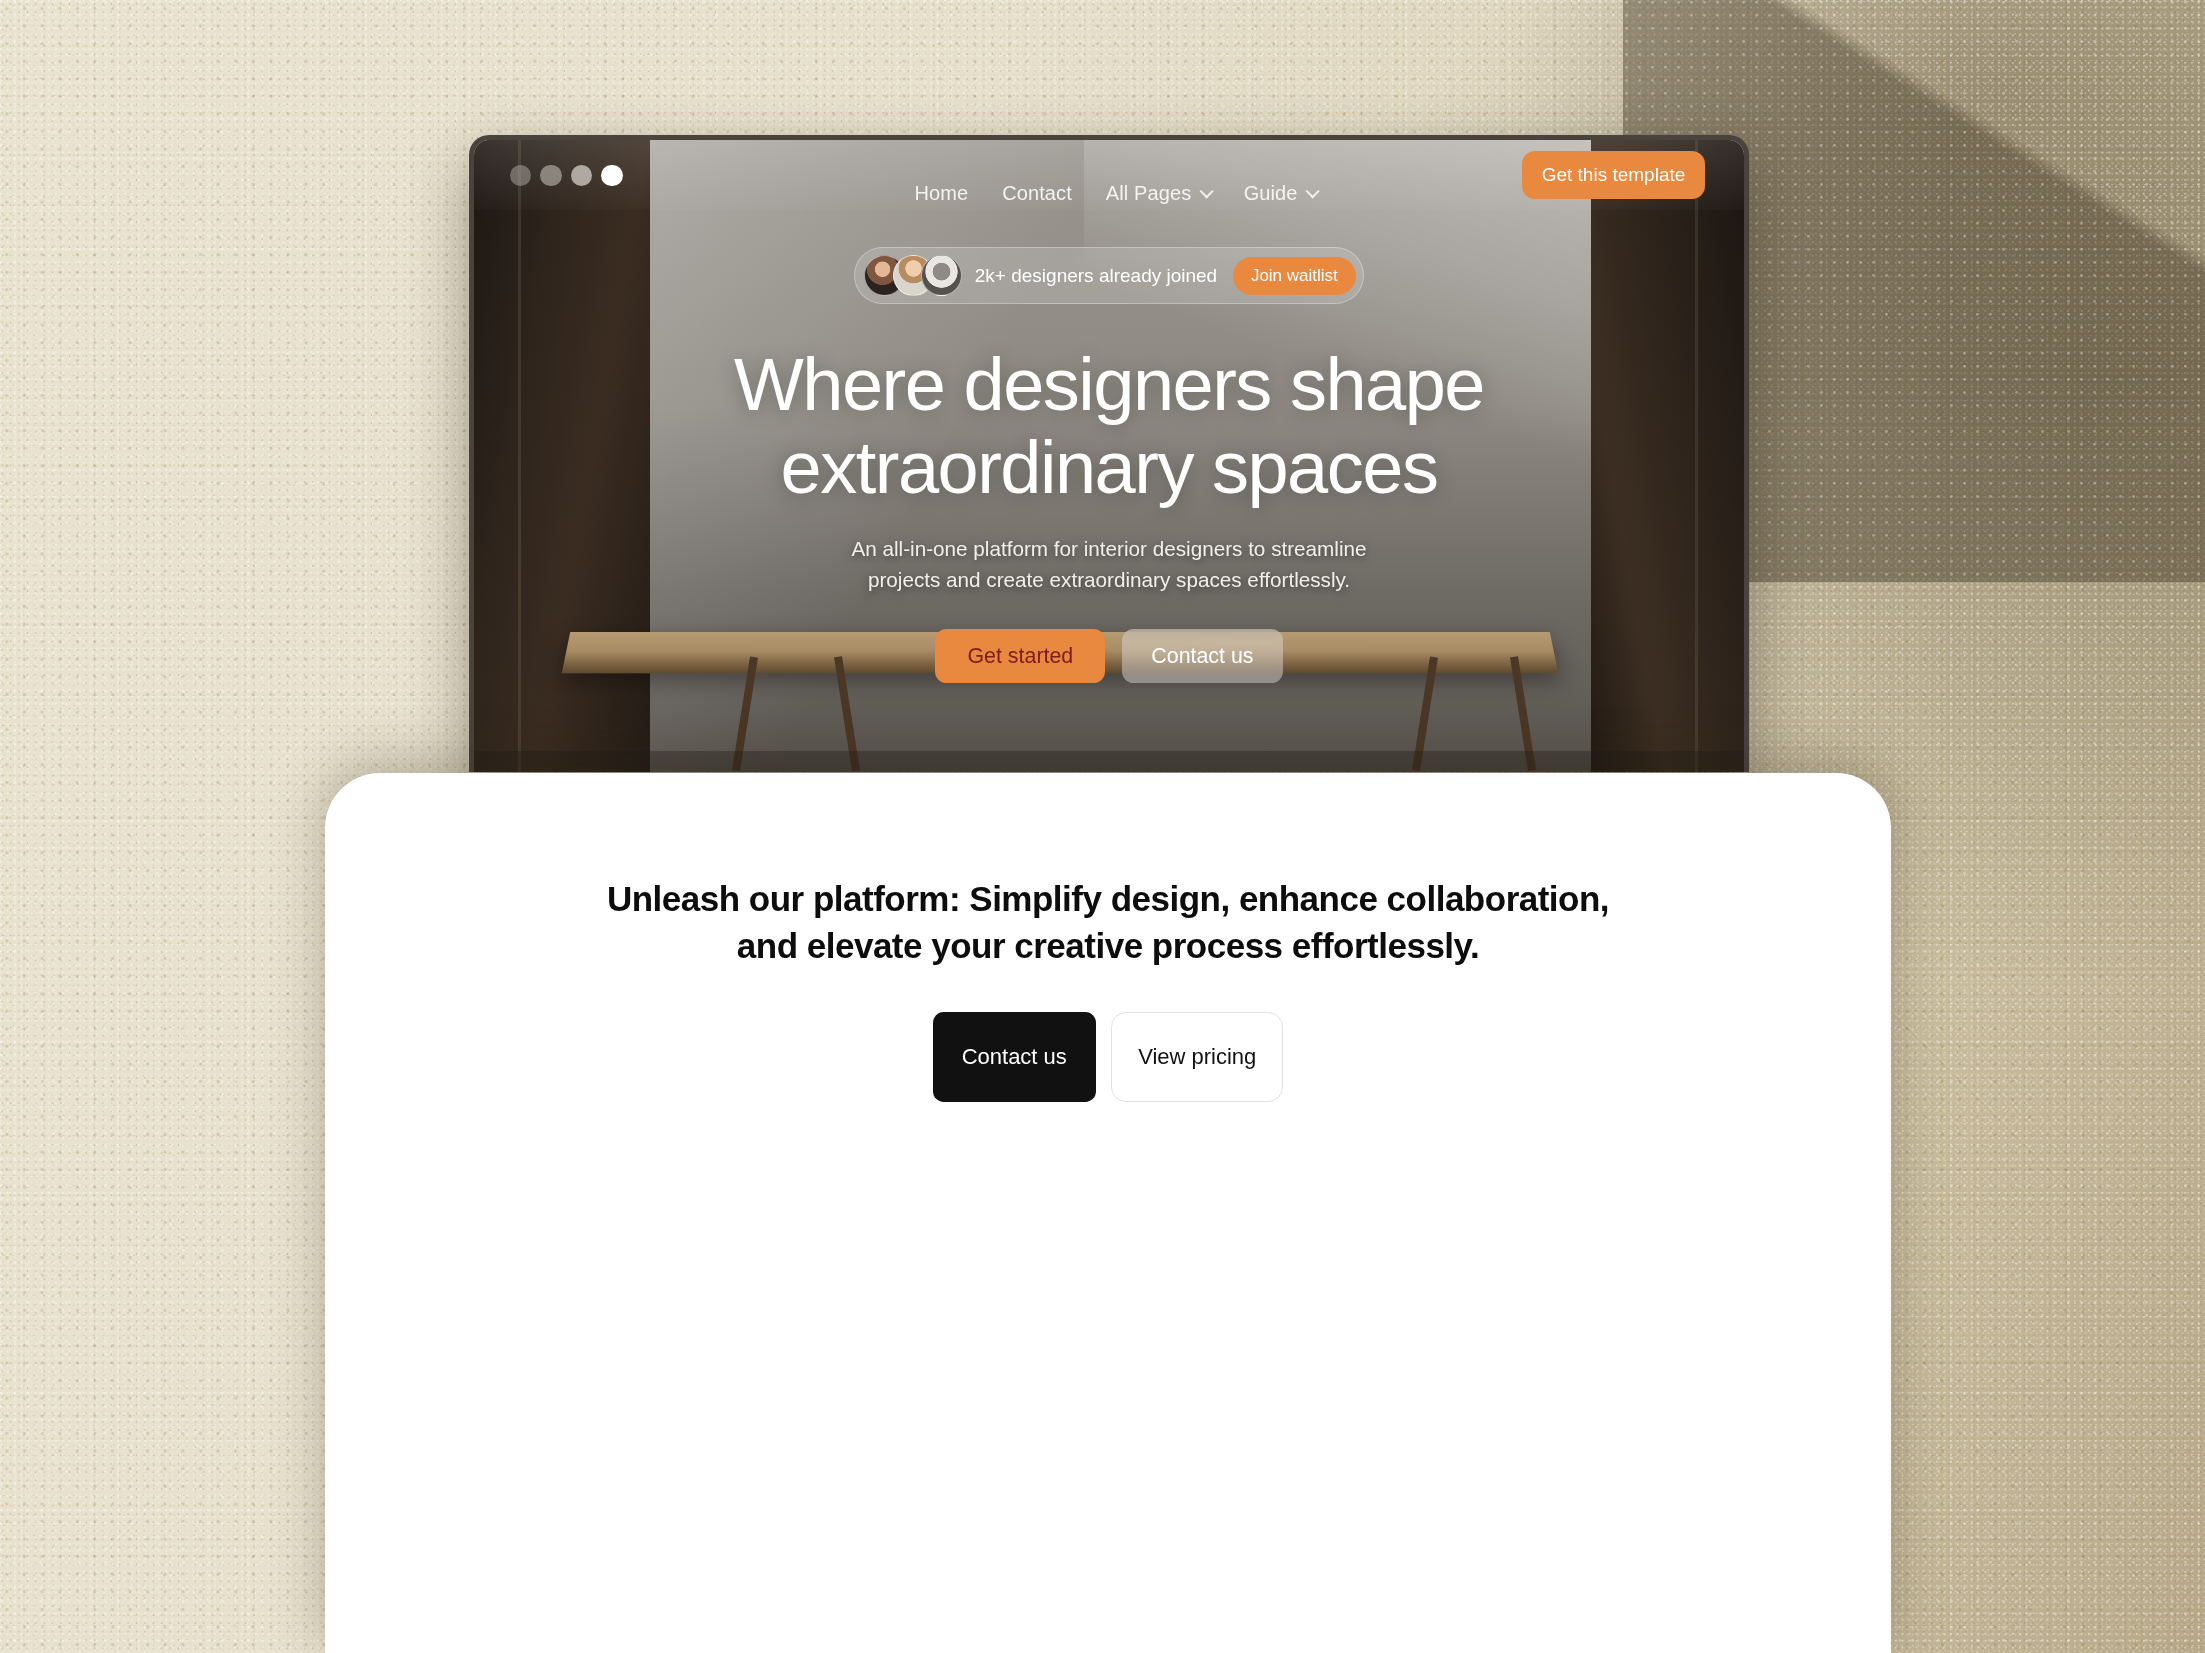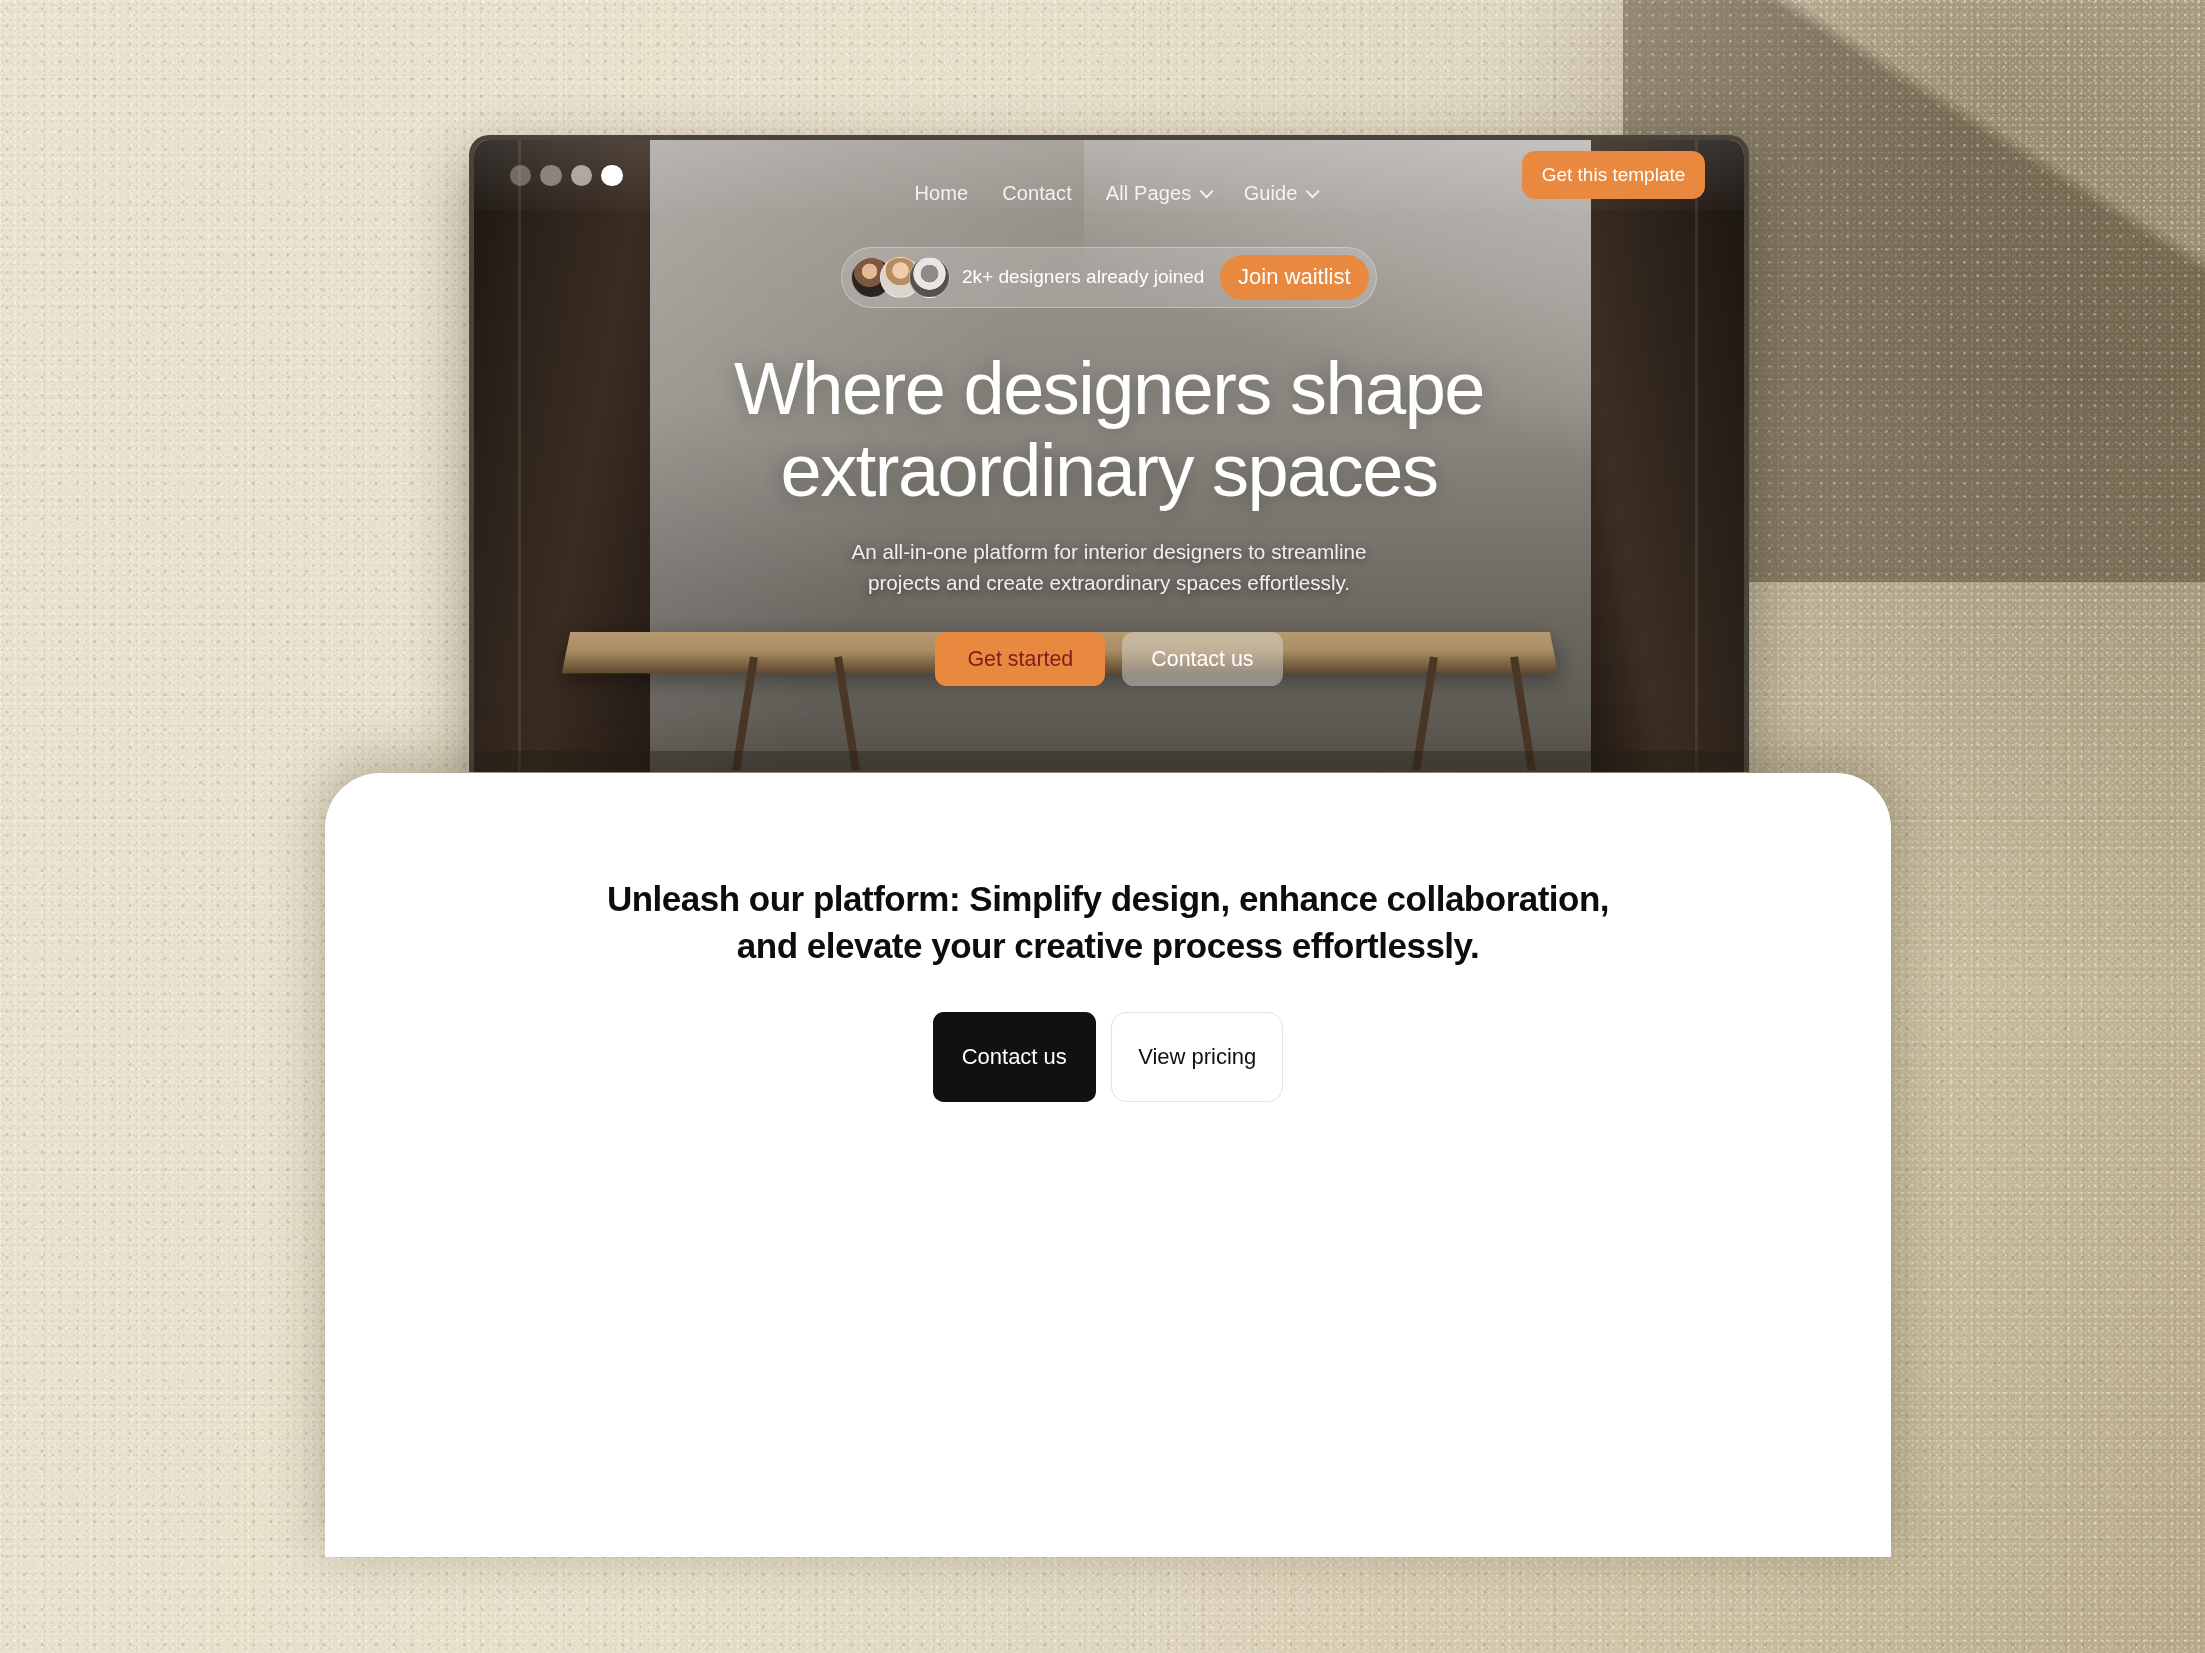--- a/index.html
+++ b/index.html
@@ -132,21 +132,21 @@
   }
   .avatars { display:flex; }
   .av { width:41px; height:41px; border-radius:50%; border:1.9px solid rgba(255,255,255,.55); margin-left:-12.3px; background-size:cover; }
   .av:first-child { margin-left:0; }
   .av1 { background:radial-gradient(circle at 45% 34%, #e3b894 0 22%, #7e5740 24% 46%, #2b2320 48%), linear-gradient(#6b5a4e,#403a36); }
   .av2 { background:radial-gradient(circle at 50% 32%, #f0cdab 0 24%, #b98c5f 26% 44%, #d9d4cc 46%), linear-gradient(#cfc8be,#9a948b); }
   .av3 { background:radial-gradient(circle at 50% 40%, #8e8a86 0 28%, #e8e6e2 30% 52%, #55524e 54%), linear-gradient(#b6b2ac,#6e6a66); }
   .badge-text { color:#fff; font-size:19px; margin:0 15.3px 0 12.3px; white-space:nowrap; }
   .badge-btn {
     background:#e8893f; color:#fff; border:none; border-radius:765px;
-    font-size:22px; padding:9.2px 18.4px; cursor:pointer; font-family:inherit; white-space:nowrap;
+    font-size:17px; padding:9.2px 18.4px; cursor:pointer; font-family:inherit; white-space:nowrap;
   }
   .hero-h1 {
     color:#fff; font-size:74px; line-height:1.12; font-weight:400; letter-spacing:-1.5px;
     margin-top:40px; text-shadow:0 2.3px 20px rgba(0,0,0,.30);
   }
   .hero-sub {
     color:#f2efeb; font-size:20.7px; line-height:1.5; margin-top:23px;
     text-shadow:0 1.5px 9.2px rgba(0,0,0,.55);
   }
   .hero-cta { margin-top:34px; display:flex; justify-content:center; gap:17px; }
@@ -154,21 +154,21 @@
     background:#e8893f; color:#7f1d1d; border:none; border-radius:11.5px;
     font-size:21.4px; padding:14.5px 32px; cursor:pointer; font-family:inherit;
   }
   .cta-secondary {
     background:rgba(225,223,219,.46); color:#fff; border:none; border-radius:11.5px;
     font-size:21.4px; padding:14.5px 29px; cursor:pointer; font-family:inherit; backdrop-filter:blur(4.6px);
   }
 
   
   .card {
-    position:absolute; left:325px; top:773px; width:1566px; height:784px;
+    position:absolute; left:325px; top:773px; width:1566px; height:881px;
     background:#fff; border-radius:55px 55px 0 0;
     box-shadow:0 -9.2px 54px rgba(50,38,18,.30), 0 0 0 0.8px rgba(0,0,0,.03);
     overflow:hidden;
   }
   .section-head {
     margin-top:103px; text-align:center; padding:0 138px;
     font-size:35px; line-height:1.33; font-weight:700; color:#0d0d0d; letter-spacing:-0.5px;
   }
   .section-cta { margin-top:43px; display:flex; justify-content:center; gap:15.3px; }
   .btn-dark {

